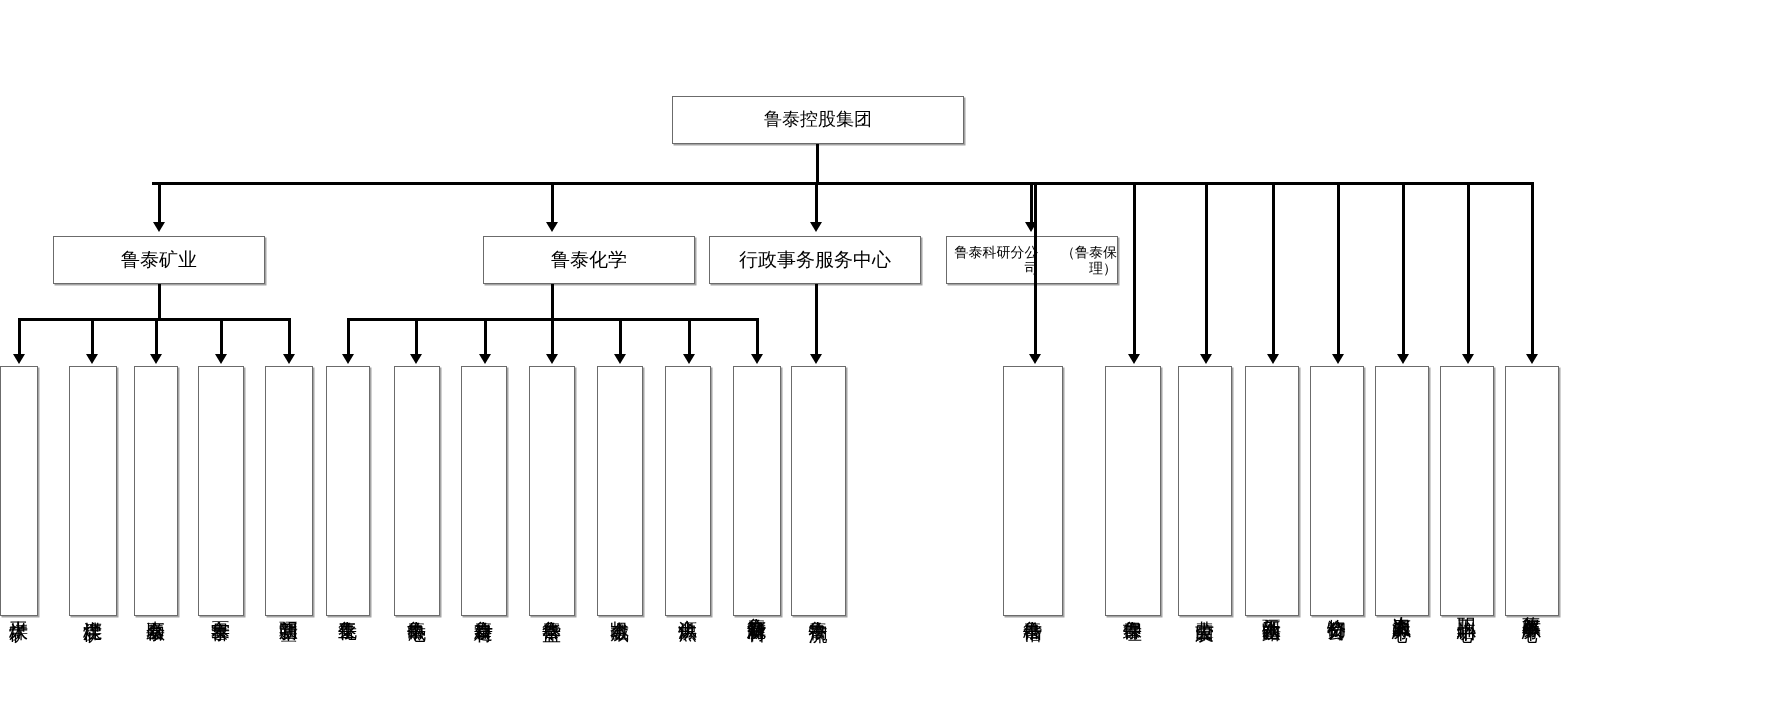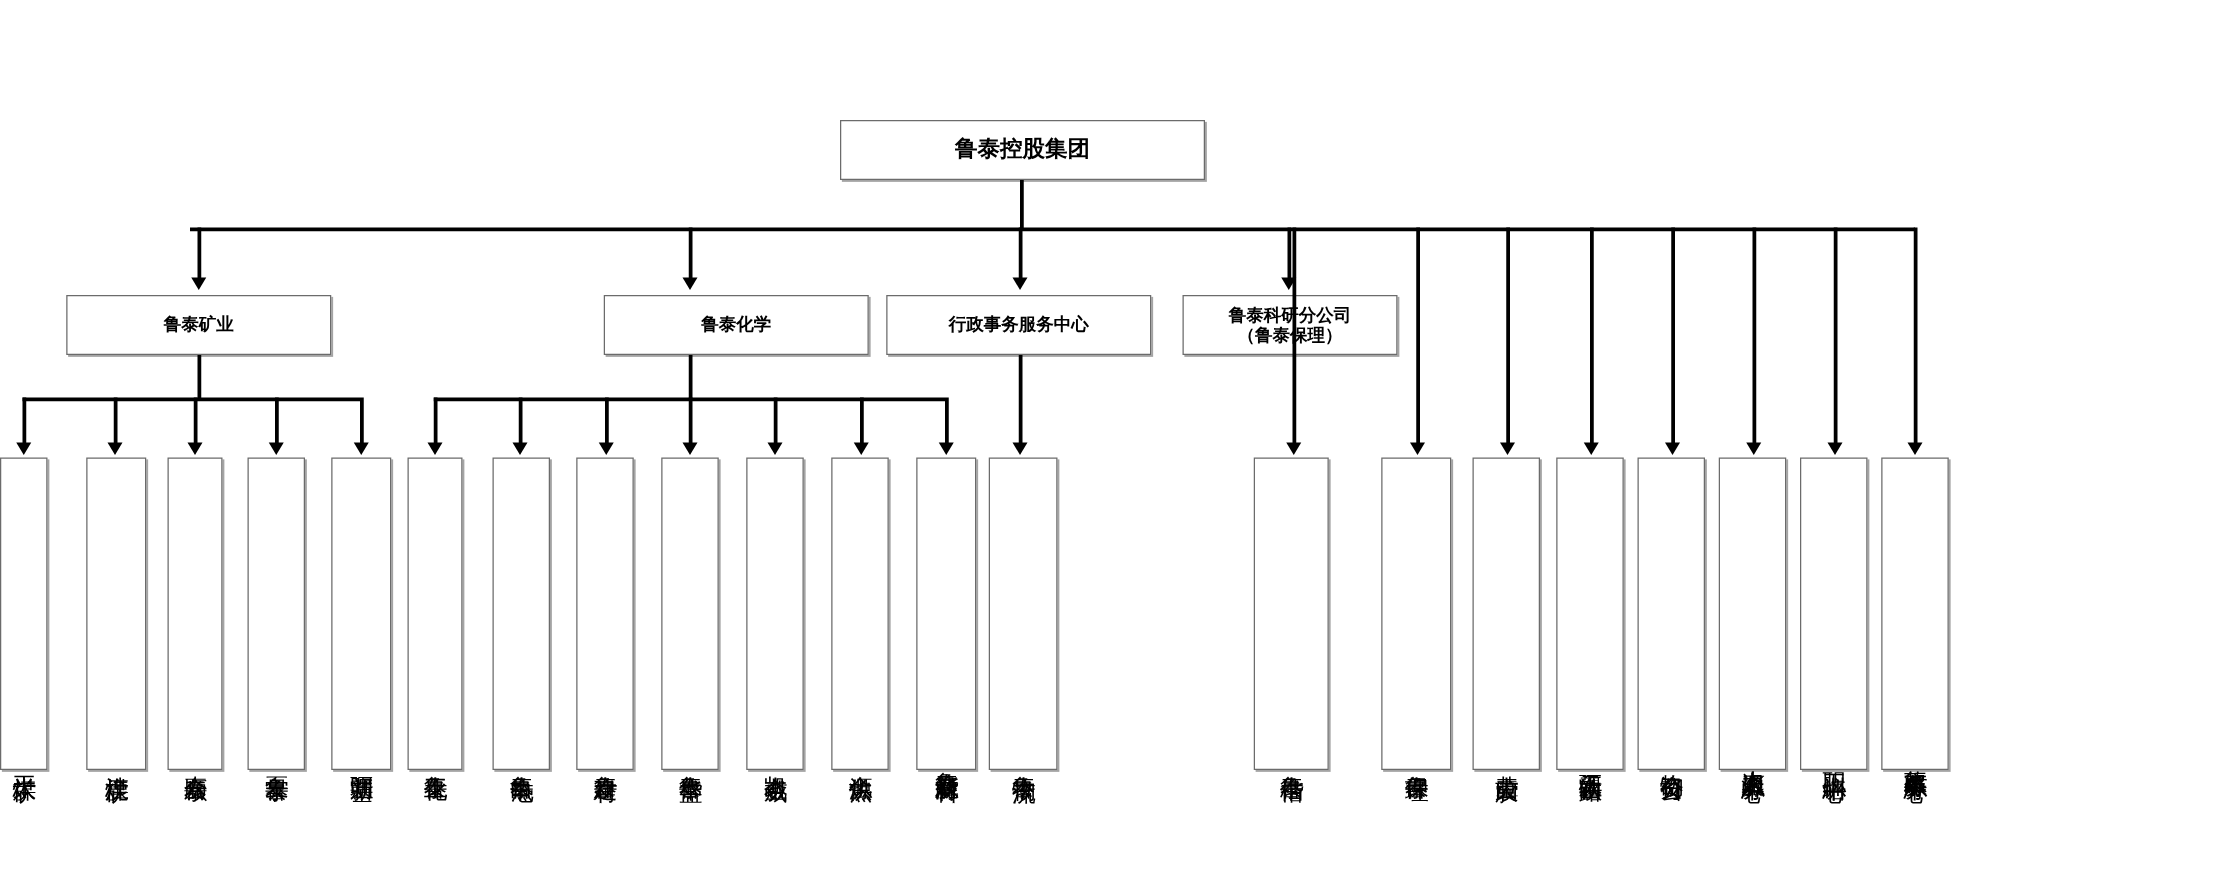--- a/index.html
+++ b/index.html
@@ -30,24 +30,23 @@
     border:1px solid #6b6b6b;
     background:#ffffff;
     display:flex;
     align-items:center;
     justify-content:center;
     text-align:right;
     font-size:17px;
     line-height:1.22;
     color:#000;
     box-shadow:1.5px 1.5px 0 rgba(90,90,90,.55);
-    font-weight:bold;
   }
   .node.root{font-size:18px;}
-  .node.lvl2{font-size:14px;}
+  .node.lvl2{font-size:19px;}
   .node.small{font-size:14px;}
   .leaf{
     position:absolute;
     box-sizing:border-box;
     border:1px solid #6b6b6b;
     background:#ffffff;
     box-shadow:1.5px 1.5px 0 rgba(90,90,90,.55);
     display:flex;
     align-items:flex-end;
     justify-content:center;
@@ -105,21 +104,21 @@
   </div>
 
   <div class="node lvl2" style="left:447px;top:236px;width:212px;height:48px;margin-left:36px;">
     <span>鲁泰化学</span>
   </div>
 
   <div class="node lvl2" style="left:709px;top:236px;width:212px;height:48px;">
     <span>行政事务服务中心</span>
   </div>
 
-  <div class="node small" style="left:946px;top:236px;width:172px;height:48px;flex-direction:column;line-height:1.15;">
+  <div class="node small" style="left:946px;top:236px;width:172px;height:48px;flex-direction:row;line-height:1.15;">
     <span>鲁泰科研分公司</span>
     <span>（鲁泰保理）</span>
   </div>
 
   <div class="ln" style="left:158px;top:284px;width:3px;height:36px;"></div>
   <div class="ln" style="left:18px;top:318px;width:270px;height:3px;"></div>
 
   <div class="ln" style="left:18px;top:318px;width:3px;height:38px;"></div>
   <div class="arrow" style="left:13px;top:354px;"></div>
 

